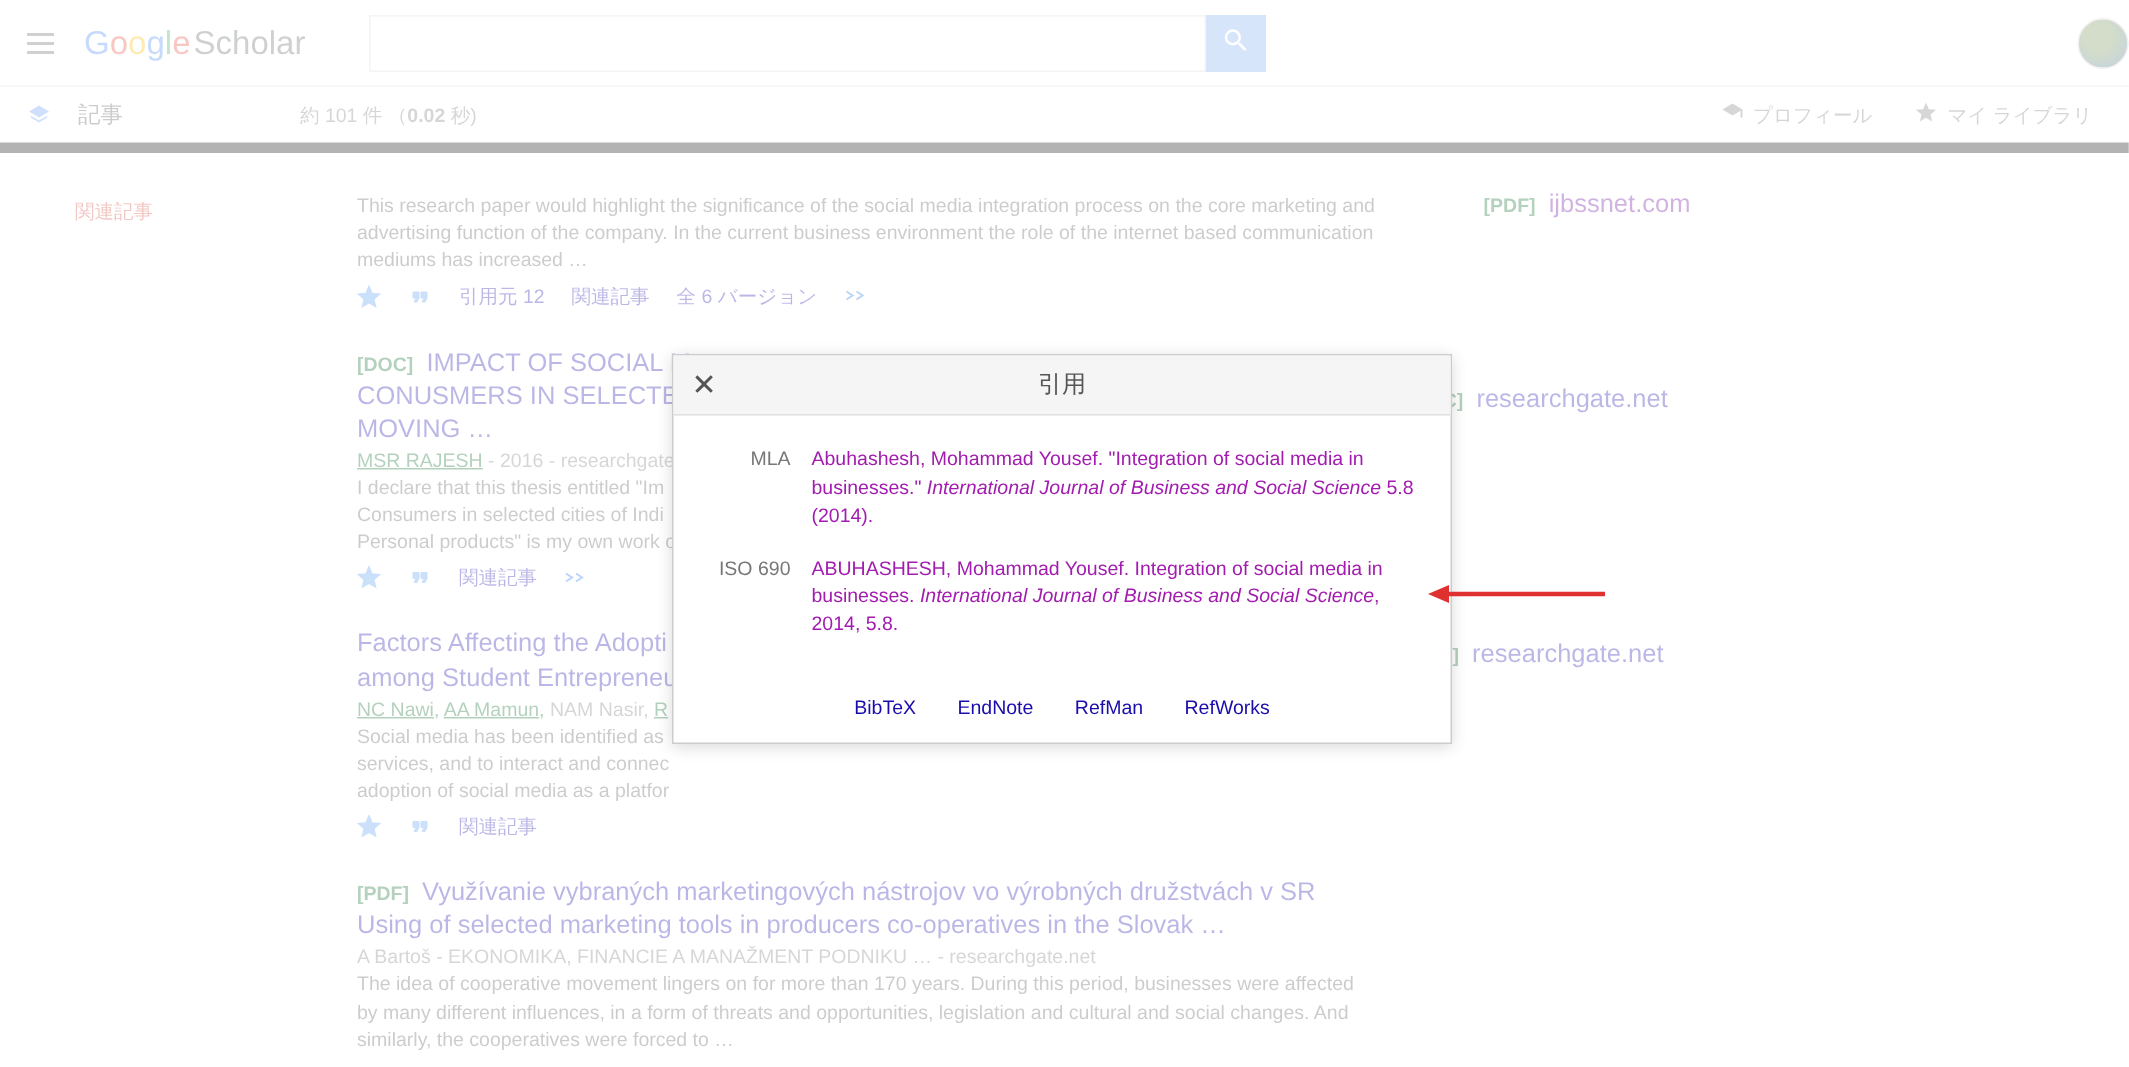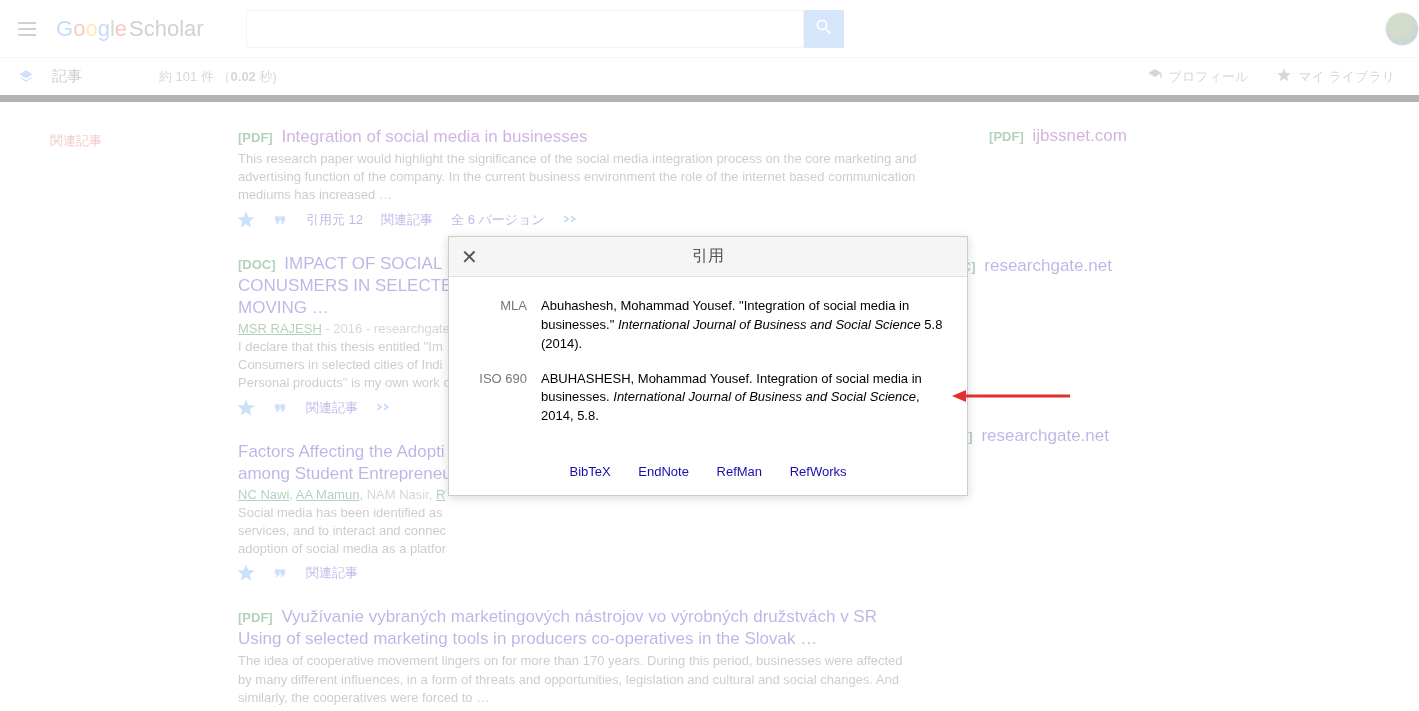--- a/index.html
+++ b/index.html
@@ -70,21 +70,21 @@
   }
   .subbar-left { display:flex; align-items:center; }
   .diamond {
     width:16px; height:16px;
     display:inline-block;
     color:#1a73e8;
     margin-right:18px;
   }
   .diamond svg { width:16px; height:16px; fill:#4285f4; opacity:0.85; }
   .articles-label { font-size:15px; color:#555; }
-  .result-count { margin-left:77px; color:#777;text-align:center; }
+  .result-count { margin-left:118px; color:#777;text-align:center; }
   .result-count .bold { font-weight:bold; }
   .subbar-right { margin-left:auto; display:flex; gap:28px; color:#777; }
   .subbar-right > div { display:flex; align-items:center; gap:6px; cursor:pointer; }
   .gray-icon svg { width:16px; height:16px; fill:#777; }
 
   .content { display:flex; padding-top:24px; }
   .sidebar { width:238px; padding-left:50px; padding-top:6px; }
   .sidebar-link { color:#d14836; font-size:13px; cursor:pointer; }
 
   .results { width:680px; }
@@ -130,21 +130,21 @@
   }
   .dialog-title { font-size:16px; color:#555; }
   .dialog-close {
     position:absolute; left:12px; top:10px;
     font-size:20px; color:#555; cursor:pointer;
     line-height:1;
   }
   .cite-body { padding:20px 24px 18px 24px; }
   .cite-row { display:flex; margin-bottom:16px; }
   .cite-label { width:68px; text-align:right; padding-right:14px; color:#777; font-size:13px; flex-shrink:0; padding-top:1px; }
-  .cite-text { font-size:13px; color:#000000; line-height:1.45; }
+  .cite-text { font-size:13px; color:#a21caf; line-height:1.45; }
   .cite-text i { font-style:italic; }
   .apa-row { border:3px solid #e03131; padding:6px 6px; margin:-6px -6px 10px -6px; }
   .apa-sel { background:#b3d4fc; }
   .exports { text-align:center; padding:4px 0 16px 0; }
   .exports a { color:#1a0dab; margin:0 12px; font-size:13px; cursor:pointer; }
   .arrow-annot {
     position:absolute;
     left:952px; top:386px;
     z-index:11;
   }
@@ -208,24 +208,20 @@
 </div>
 
 <div class="content">
   <div class="sidebar">
     <div class="sidebar-link">関連記事</div>
   </div>
 
   <div class="results">
 
     <div class="result">
-      <div class="result-title">
-        <span class="tag">[PDF]</span>
-        <a class="purple">Integration of social media in businesses</a>
-      </div>
       <div class="snippet">This research paper would highlight the significance of the social media integration process on the core marketing and advertising function of the company. In the current business environment the role of the internet based communication mediums has increased …</div>
       <div class="actions">
         <span class="icon-sm"><svg viewBox="0 0 24 24" fill="none" stroke-width="2">
               <path d="M12 17.27L18.18 21l-1.64-7.03L22 9.24l-7.19-.61L12 2 9.19 8.63 2 9.24l5.46 4.73L5.82 21z"></path>
             </svg></span>
         <span class="icon-sm"><svg viewBox="0 0 24 24">
               <path d="M6 17h3l2-4V7H5v6h3l-2 4zm8 0h3l2-4V7h-6v6h3l-2 4z"></path>
             </svg></span>
         <a>引用元 12</a>
         <a>関連記事</a>
@@ -276,20 +272,23 @@
             </svg></span>
         <a>関連記事</a>
       </div>
     </div>
 
     <div class="result">
       <div class="result-title">
         <span class="tag">[PDF]</span>
         <a class="blue">Využívanie vybraných marketingových nástrojov vo výrobných družstvách v SR Using of selected marketing tools in producers co-operatives in the Slovak …</a>
       </div>
+      <div class="byline">
+        <span class="gray"><span>A Bartoš</span><span> - EKONOMIKA, FINANCIE A MANAŽMENT PODNIKU … - researchgate.net</span></span>
+      </div>
       <div class="snippet">The idea of cooperative movement lingers on for more than 170 years. During this period, businesses were affected by many different influences, in a form of threats and opportunities, legislation and cultural and social changes. And similarly, the cooperatives were forced to …</div>
 
     </div>
 
   </div>
 
   <div class="pdf-col">
     <div class="pdf-link" style="margin-bottom:110px;text-align:center;">
       <span class="tag">[PDF]</span>
       <a class="purple">ijbssnet.com</a>

